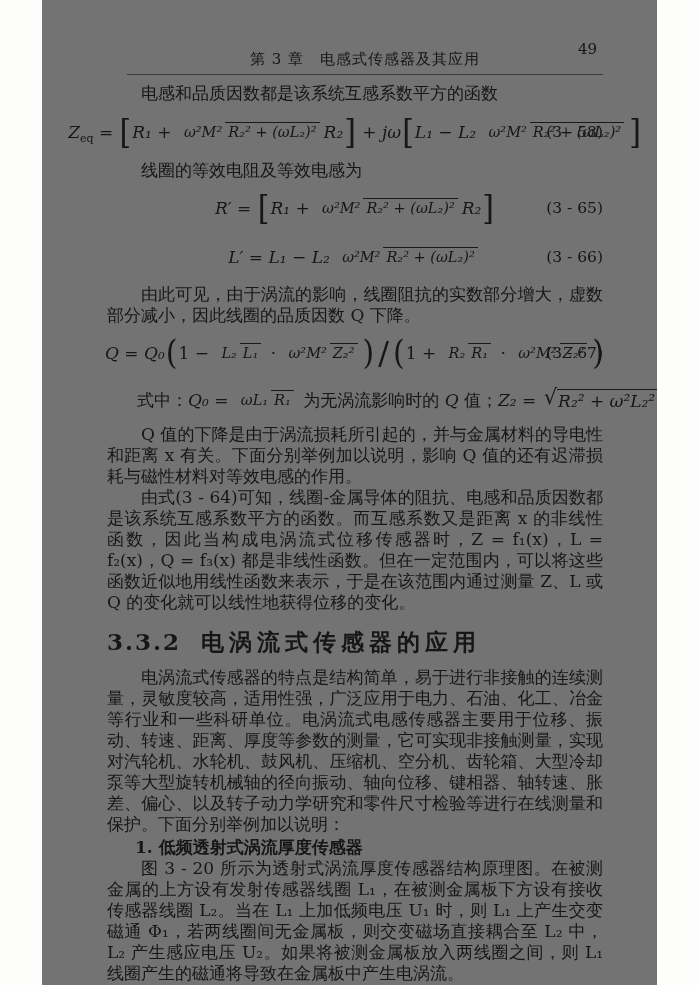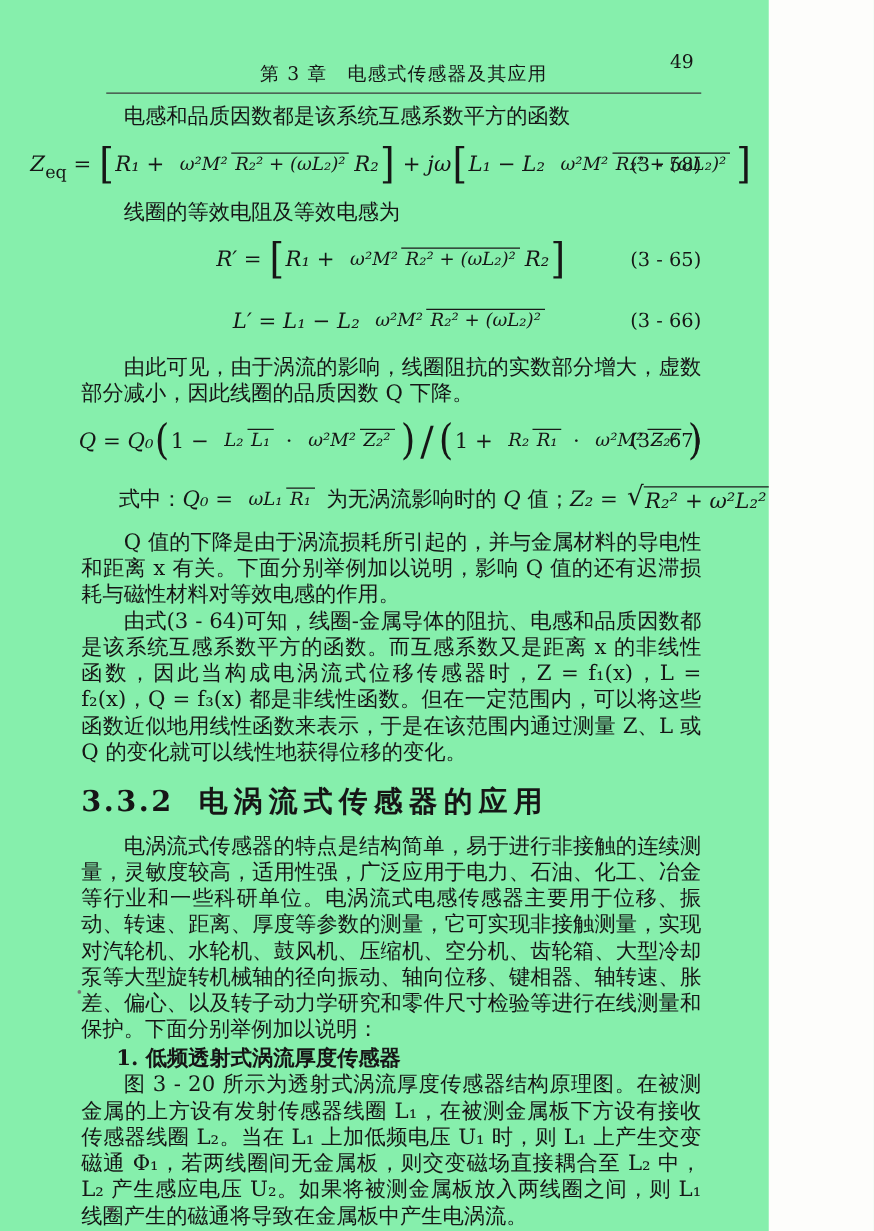--- a/index.html
+++ b/index.html
@@ -1,39 +1,40 @@
 <!DOCTYPE html>
 <html><head>
 <meta charset="utf-8">
 <style>
   html,body{margin:0;padding:0;background:#fdfdfb;}
   .page{
     position:relative;width:615px;height:985px;overflow:hidden;
-    background:#86efac;color:#161616;
+    background:#737373;color:#161616;
     font-family:"DejaVu Serif","Liberation Serif",serif;
+    margin-left:42px;
   }
   
   .header{
     position:relative;margin:50px 54px 0 85px;
     border-bottom:1.6px solid #3a3a3a;padding-bottom:5px;
     text-align:center;font-size:15px;letter-spacing:1px;
   }
   .pageno{position:absolute;right:6px;bottom:16px;letter-spacing:0;font-size:15px;}
   
   .content{margin:8px 54px 0 65px;font-size:17px;line-height:21px;text-align:justify;}
   .para{margin:0;text-indent:34px;}
   .tight{margin-top:2px;}
   
   .eqrow{position:relative;display:flex;justify-content:center;align-items:center;margin:5px 0;min-height:46px;}
   .eqrow.low{min-height:44px;}
   .eqno{position:absolute;right:0;top:50%;transform:translateY(-50%);font-size:15.5px;white-space:pre;}
   .fml{display:inline-flex;align-items:center;flex-wrap:nowrap;}
   .mo{white-space:pre;font-style:normal;}
   .mi{white-space:pre;font-style:italic;}
-  .msub{font-size:14px;transform:translateY(6px);}
+  .msub{font-size:11px;transform:translateY(6px);}
   .big{font-size:30px;font-weight:400;line-height:1;transform:scaleY(1.12);margin:0 1px;font-style:normal;}
   .bigslash{font-size:32px;line-height:1;margin:0 3px;font-style:normal;}
   .frac{display:inline-flex;flex-direction:row;align-items:center;margin:0 4px;font-size:14.5px;line-height:1.3;text-align:center;}
   .frac .num{padding:0 3px;}
   .frac .den{border-top:1.2px solid #1a1a1a;padding:0 3px;}
   .sqrt{display:inline-flex;align-items:flex-start;margin:0 2px;}
   .rad{font-size:21px;line-height:1;transform:translateY(-2px);}
   .bar{border-top:1.2px solid #1a1a1a;font-size:17px;padding:1px 3px 0 1px;}
   
   .whererow{display:flex;align-items:center;margin:4px 0 4px 0;padding-left:30px;min-height:40px;}

